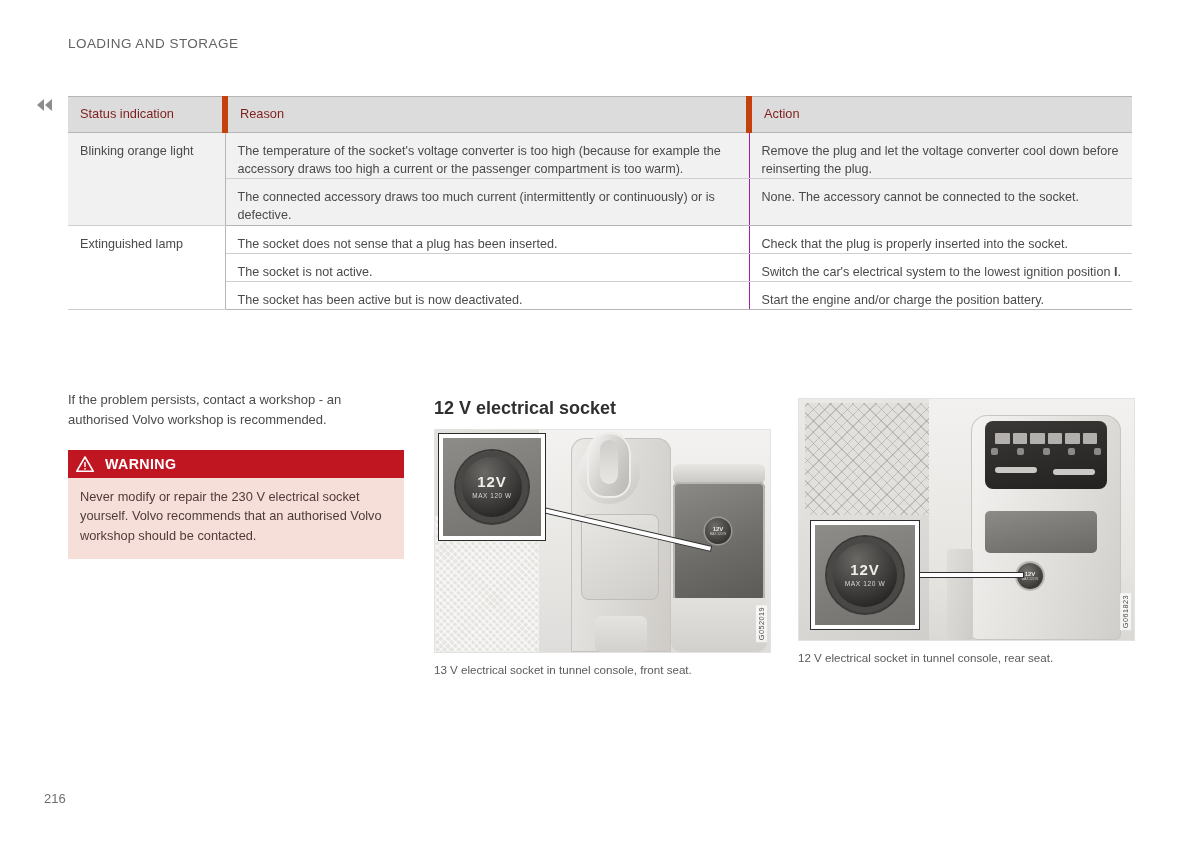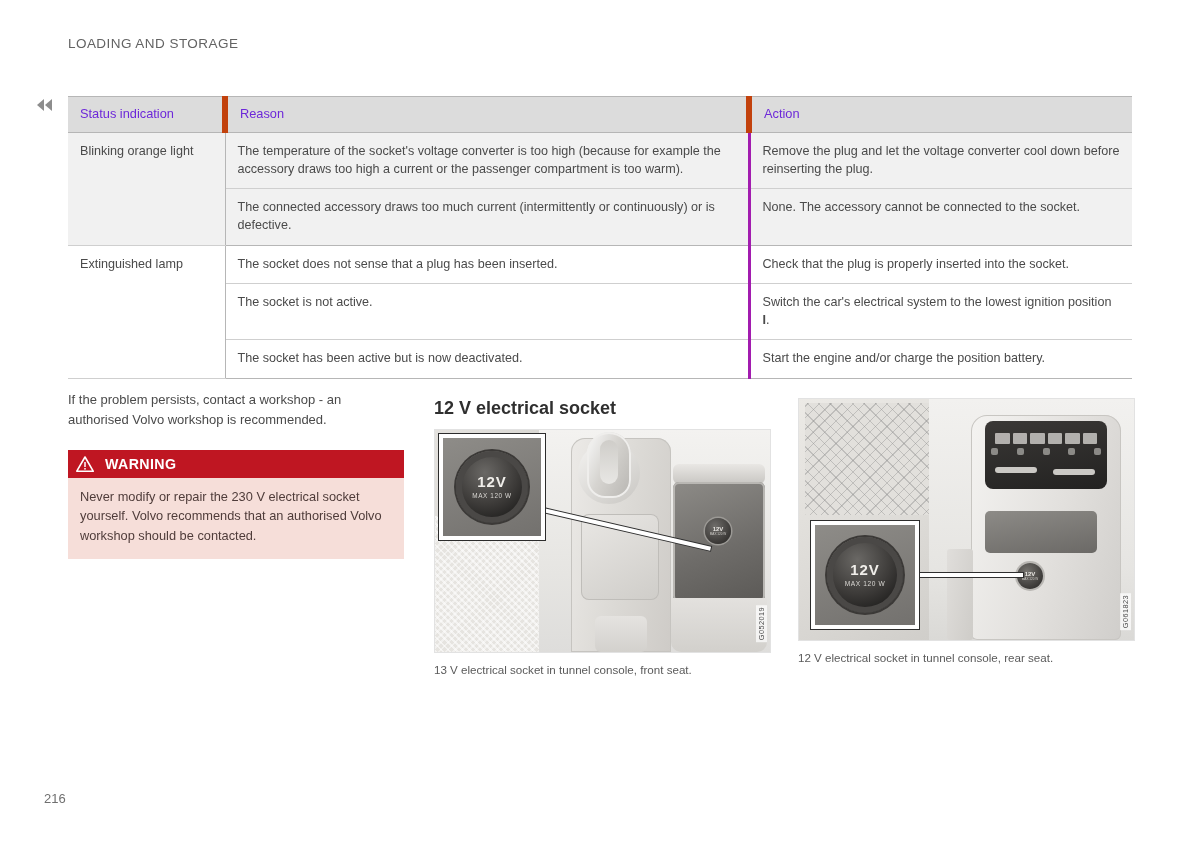--- a/index.html
+++ b/index.html
@@ -64,40 +64,40 @@
   }
   table.status-table col.c1 { width: 157px; }
   table.status-table col.c2 { width: 524px; }
   table.status-table col.c3 { width: 383px; }
 
   table.status-table thead th {
     background: #dcdcdc;
     font-weight: 400;
     text-align: left;
     padding: 8px 11px 8px 12px;
-    color: #6d28d9;
+    color: #7f1d1d;
     font-size: 12.8px;
     border-top: 1px solid #b6b6b6;
     border-bottom: 1px solid #b6b6b6;
   }
   table.status-table thead th + th {
     border-left: 6px solid #c2410c;
   }
 
   table.status-table td {
     vertical-align: top;
-    padding: 9px 11px 10px 12px;
+    padding: 9px 11px 0 12px;
     border-bottom: 1px solid #cfcfcf;
   }
   td.statuscell {
     border-right: 1px solid #b6b6b6;
     white-space: nowrap;
   }
   td.reasoncell {
-    border-right: 3px solid #a21caf;
+    border-right: 1px solid #a21caf;
     padding-right: 16px;
   }
   td.actioncell { padding-right: 16px; }
 
   tr.grp-shade td { background: #f1f1f1; }
   tr.grp-plain td { background: #ffffff; }
 
   tbody tr.last-of-group td { border-bottom: 1px solid #b6b6b6; }
   tbody tr:last-child td { border-bottom: 1px solid #b6b6b6; }
 

